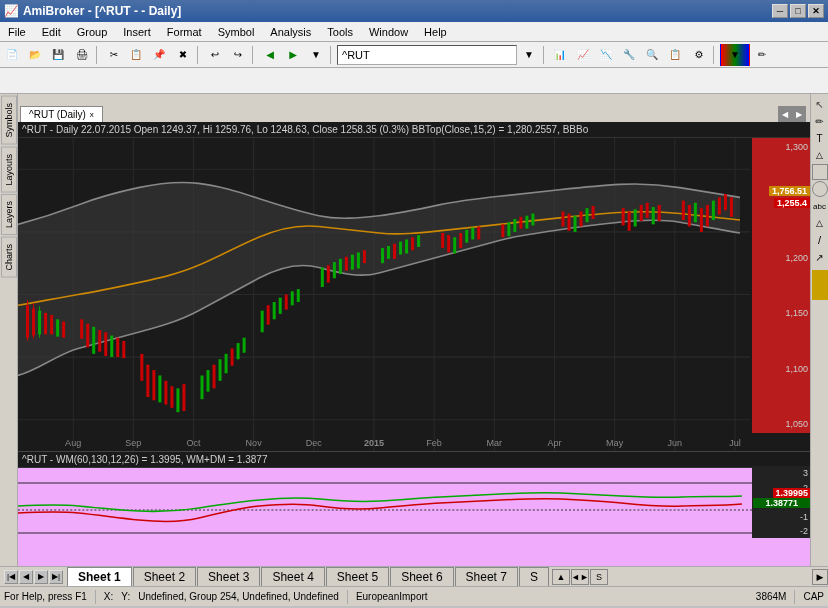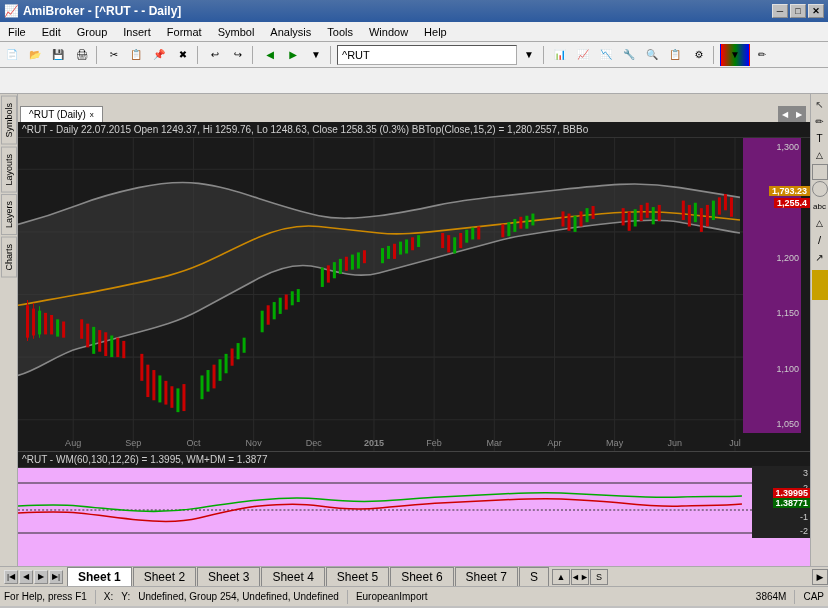--- a/index.html
+++ b/index.html
@@ -443,30 +443,30 @@
           <text x="295" y="285" fill="#888" font-size="9" text-anchor="middle">Dec</text>
           <text x="355" y="285" fill="#888" font-size="9" text-anchor="middle" font-weight="bold">2015</text>
           <text x="415" y="285" fill="#888" font-size="9" text-anchor="middle">Feb</text>
           <text x="475" y="285" fill="#888" font-size="9" text-anchor="middle">Mar</text>
           <text x="535" y="285" fill="#888" font-size="9" text-anchor="middle">Apr</text>
           <text x="595" y="285" fill="#888" font-size="9" text-anchor="middle">May</text>
           <text x="655" y="285" fill="#888" font-size="9" text-anchor="middle">Jun</text>
           <text x="715" y="285" fill="#888" font-size="9" text-anchor="middle">Jul</text>
         </svg>
 
-        <div style="position:absolute; right:9px; top:0; bottom:18px; width:58px; background:#701a75; display:flex; flex-direction:column; justify-content:space-between; padding:4px 2px; color:#ccc; font-size:9px; text-align:right;">
+        <div style="position:absolute; right:0; top:0; bottom:18px; width:58px; background:#b91c1c; display:flex; flex-direction:column; justify-content:space-between; padding:4px 2px; color:#ccc; font-size:9px; text-align:right;">
           <div>1,300</div>
           <div>1,250</div>
           <div>1,200</div>
           <div>1,150</div>
           <div>1,100</div>
           <div>1,050</div>
         </div>
 
-        <div style="position:absolute; right:0; top:48px; background:#cc8800; color:white; font-size:9px; padding:0 3px; font-weight:bold; white-space:nowrap;">1,793.23</div>
+        <div style="position:absolute; right:0; top:48px; background:#cc8800; color:white; font-size:9px; padding:0 3px; font-weight:bold; white-space:nowrap;">1,756.51</div>
         <div style="position:absolute; right:0; top:60px; background:#cc0000; color:white; font-size:9px; padding:0 3px; font-weight:bold; white-space:nowrap;">1,255.4</div>
       </div>
 
       <div style="height:115px; position:relative; background:#f0abfc; border-top:1px solid #444;">
         
         
         <div style="color:#d0d0d0; font-size:10px; padding:2px 4px; background:#1a1a1a; border-bottom:1px solid #333;">
           <span>^RUT - WM(60,130,12,26) = 1.3995, WM+DM = 1.3877</span>
         </div>
         
@@ -485,21 +485,21 @@
         <div style="position:absolute; right:0; top:14px; width:58px; height:72px; background:#222; display:flex; flex-direction:column; justify-content:space-between; padding:2px; color:#ccc; font-size:9px; text-align:right;">
           <div>3</div>
           <div>2</div>
           <div>0</div>
           <div>-1</div>
           <div>-2</div>
         </div>
         
         
         <div style="position:absolute; right:0; top:36px; background:#cc0000; color:white; font-size:9px; padding:0 2px; font-weight:bold;">1.39995</div>
-        <div style="position:absolute; right:0; top:46px; background:#006600; color:white; font-size:9px; padding:0 2px; font-weight:bold;">1.38771</div>
+        <div style="position:absolute; right:0; top:46px; background:#006600; color:white; font-size:9px; padding:0 12px; font-weight:bold;">1.38771</div>
       </div>
     </div>
   </div>
 
   <div class="right-panel">
     <div style="width:16px; height:16px; cursor:pointer; display:flex; align-items:center; justify-content:center; font-size:10px; color:#333;">↖</div>
     <div style="width:16px; height:16px; cursor:pointer; display:flex; align-items:center; justify-content:center; font-size:10px;">✏</div>
     <div style="width:16px; height:16px; cursor:pointer; display:flex; align-items:center; justify-content:center; font-size:10px;">T</div>
     <div style="width:16px; height:16px; cursor:pointer; display:flex; align-items:center; justify-content:center; font-size:9px;">△</div>
     <div style="width:16px; height:16px; cursor:pointer; display:flex; align-items:center; justify-content:center; font-size:9px; border:1px solid #888;"></div>

